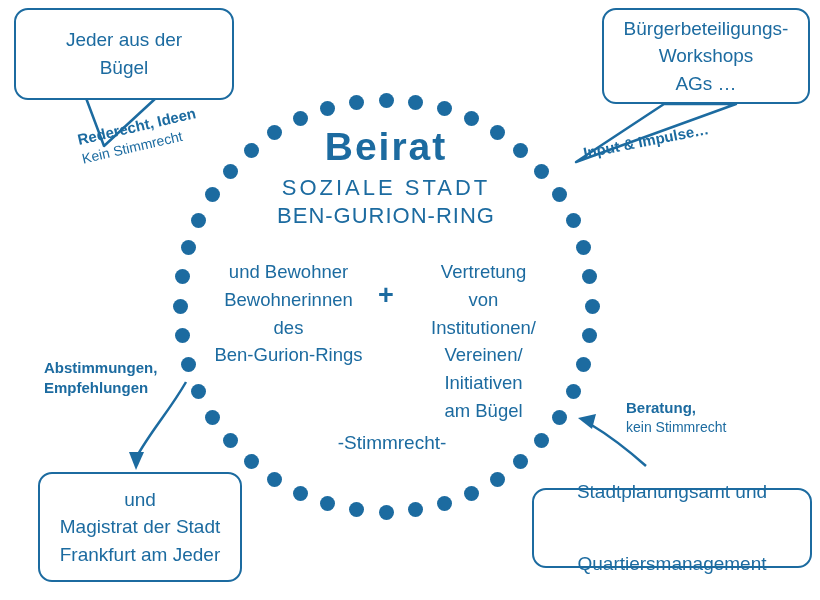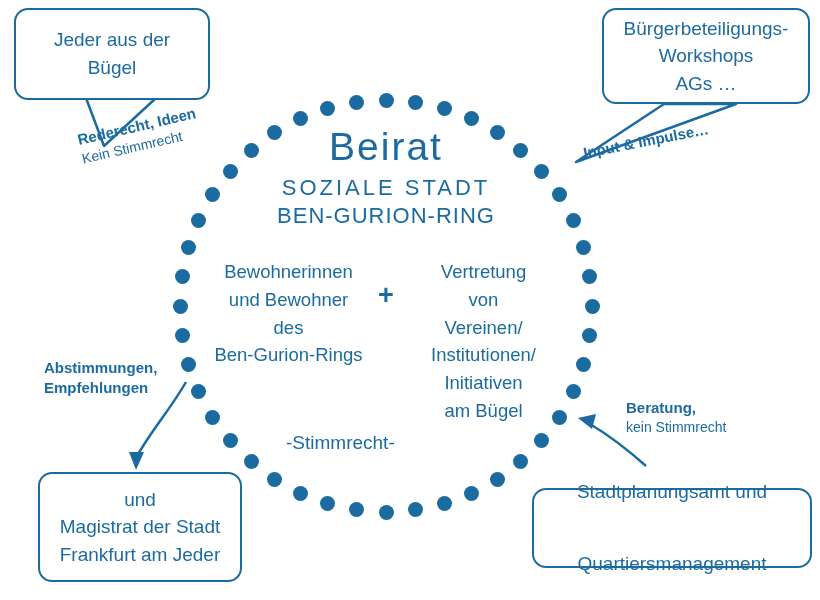--- a/index.html
+++ b/index.html
@@ -29,21 +29,21 @@
     color: #1c6ba0;
     text-align: center;
     font-size: 19px;
     line-height: 1.45;
     padding: 10px 12px;
     z-index: 5;
   }
   .box span { display: block; }
 
   #box-nachbarschaft {
-    left: 14px;  top: 8px;  width: 196px;  height: 92px;
+    left: 14px;  top: 8px;  width: 220px;  height: 92px;
     display: flex; flex-direction: column; justify-content: center;
   }
   #box-buergerbeteiligung {
     left: 602px; top: 8px;  width: 208px; height: 96px;
     display: flex; flex-direction: column; justify-content: center;
   }
   #box-ortsbeirat {
     left: 38px;  top: 472px; width: 204px; height: 110px;
     display: flex; flex-direction: column; justify-content: center;
   }
@@ -75,21 +75,21 @@
   #center-titles {
     position: absolute;
     left: 226px;
     top: 126px;
     width: 320px;
     text-align: center;
     z-index: 3;
   }
   #title-main {
     font-size: 39px;
-    font-weight: normal;
+    font-weight: bold;
     letter-spacing: 2px;
     line-height: 1.1;
   }
   #title-sub1 {
     font-size: 22px;
     letter-spacing: 3px;
     margin-top: 6px;
   }
   #title-sub2 {
     font-size: 22px;
@@ -116,24 +116,24 @@
   .col span { display: block; }
   #plus-sign {
     font-size: 27px;
     font-weight: bold;
     width: 40px;
     text-align: center;
     padding-top: 22px;
   }
   #stimmrecht {
     position: absolute;
-    left: 286px;
+    left: 292px;
     top: 432px;
     width: 200px;
-    text-align: left;
+    text-align: center;
     font-size: 19px;
     z-index: 3;
   }
 
   
   .annot {
     position: absolute;
     font-size: 15px;
     line-height: 1.35;
     color: #1c6ba0;
@@ -277,31 +277,31 @@
   </div>
 
   <div id="center-titles">
     <div id="title-main">Beirat</div>
     <div id="title-sub1">SOZIALE STADT</div>
     <div id="title-sub2">BEN-GURION-RING</div>
   </div>
 
   <div id="center-columns">
     <div class="col">
+      <span>und Bewohner</span>
       <span>Bewohnerinnen</span>
-      <span>und Bewohner</span>
       <span>des</span>
       <span>Ben-Gurion-Rings</span>
     </div>
     <div id="plus-sign">+</div>
     <div class="col">
       <span>Vertretung</span>
       <span>von</span>
+      <span>Institutionen/</span>
       <span>Vereinen/</span>
-      <span>Institutionen/</span>
       <span>Initiativen</span>
       <span>am Bügel</span>
     </div>
   </div>
 
   <div id="stimmrecht">-Stimmrecht-</div>
 
 </div>
 
 </body></html>

